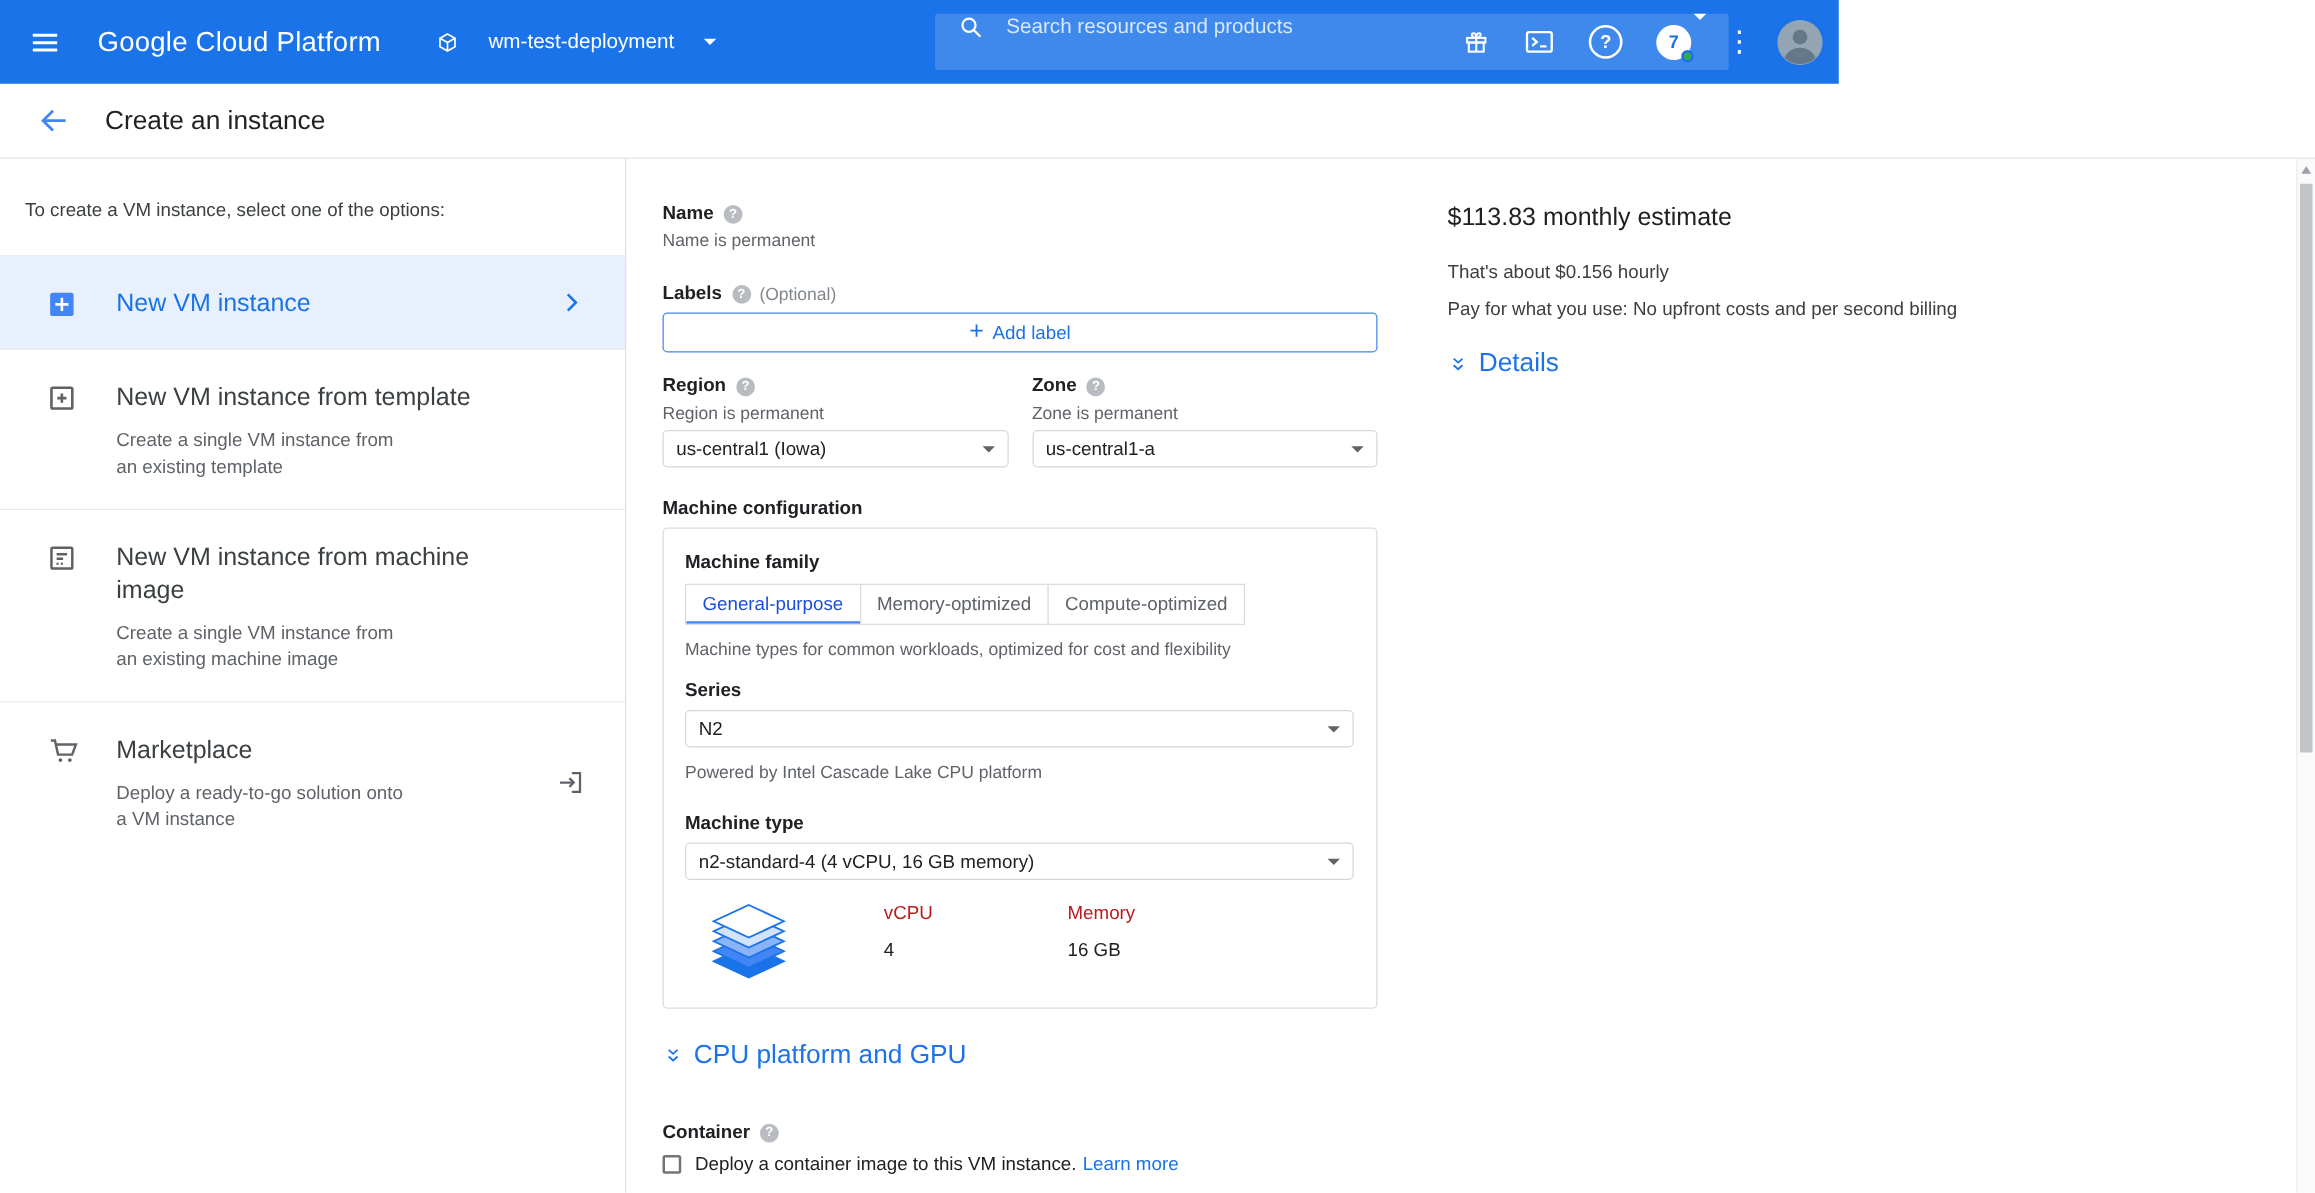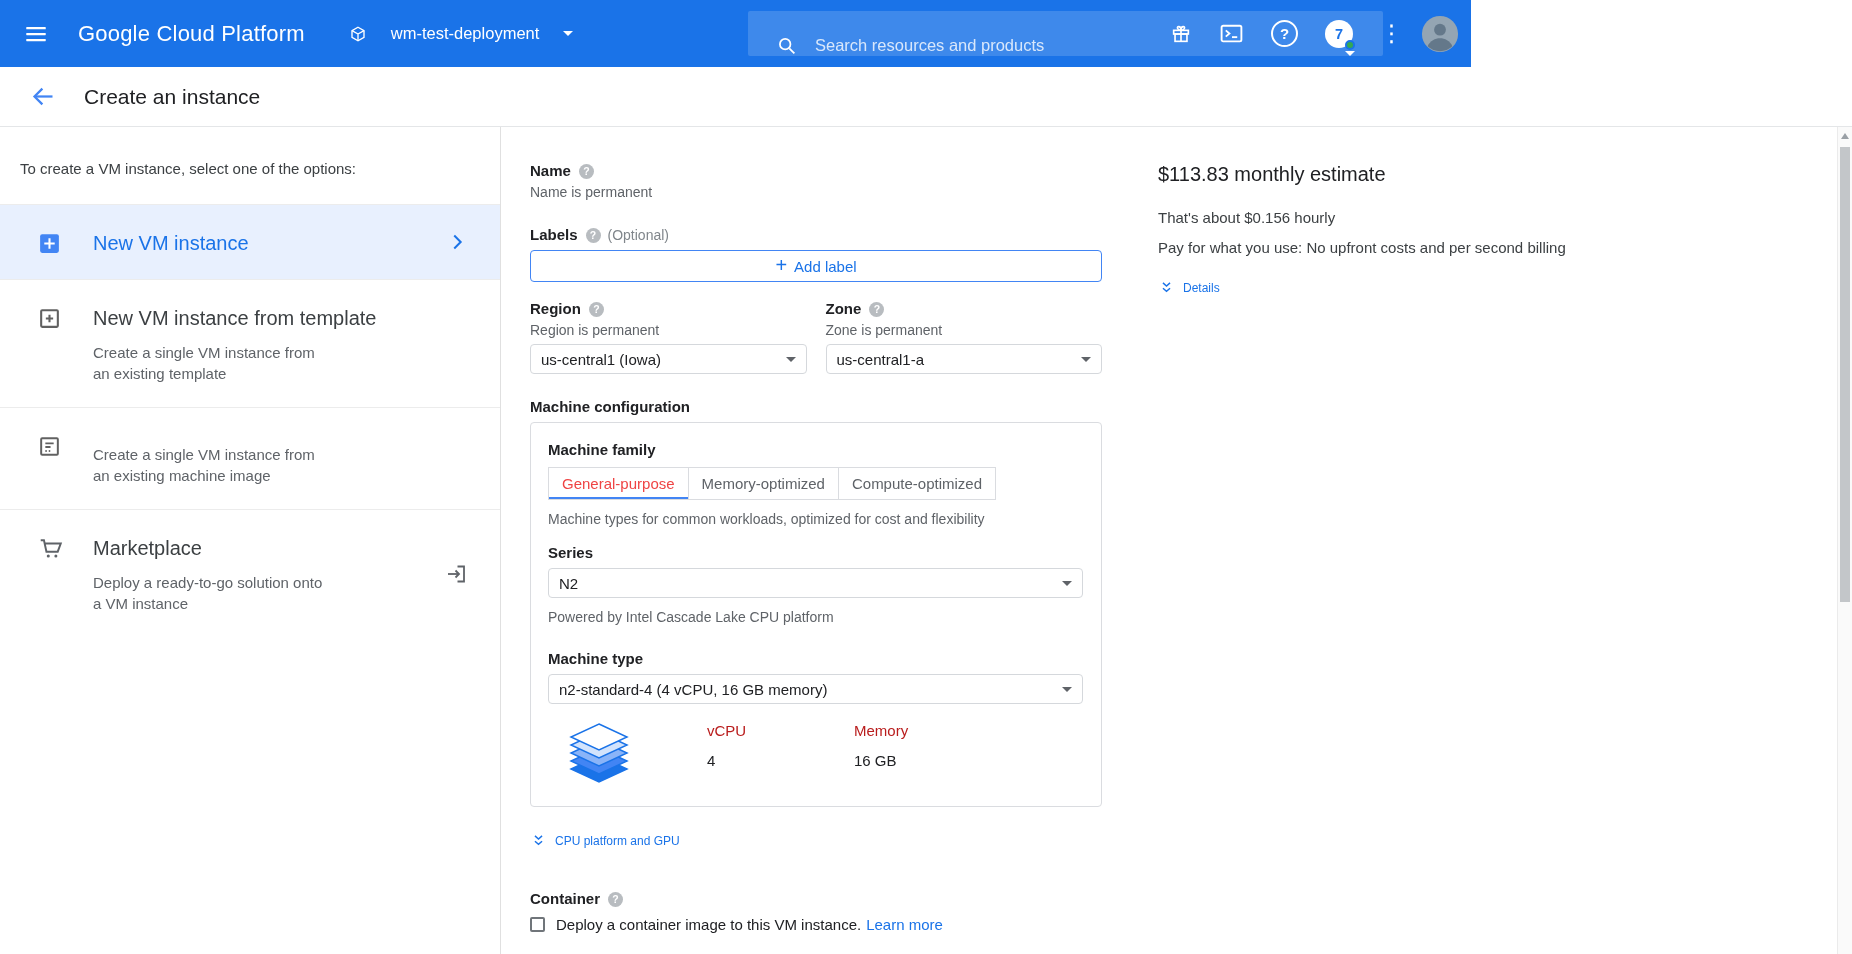--- a/index.html
+++ b/index.html
@@ -9,21 +9,21 @@
 
   
   .header{position:absolute;top:0;left:0;width:1471px;height:67px;background:#1a73e8;
     display:flex;align-items:center;z-index:10}
   .icon-btn{background:none;border:none;padding:0;cursor:pointer;display:flex;align-items:center;justify-content:center}
   .menu-btn{margin-left:22px;width:28px;height:28px}
   .brand{margin-left:28px;color:#fff;font-size:22px;letter-spacing:.2px;cursor:pointer;white-space:nowrap}
   .project-picker{margin-left:44px;display:flex;align-items:center;gap:24px;color:#fff;font-size:16.5px;cursor:pointer}
   .caret{width:0;height:0;border-left:5px solid transparent;border-right:5px solid transparent;border-top:5.5px solid #fff}
   .searchbar{position:absolute;left:748px;top:11px;width:635px;height:45px;background:rgba(255,255,255,.16);
-    border-radius:2px;display:flex;align-items:flex-end;padding:0 28px}
+    border-radius:2px;display:flex;align-items:flex-start;padding:0 18px}
   .searchbar input{flex:1;margin-left:16px;background:transparent;border:none;outline:none;color:#fff;font-size:16.5px;font-family:inherit}
   .searchbar input::placeholder{color:rgba(255,255,255,.8)}
   .header-right{position:absolute;right:12px;top:0;height:67px;display:flex;align-items:center;gap:27px}
   .header-help{width:27px;height:27px;border-radius:50%;border:2px solid #fff;color:#fff;font-size:15px;font-weight:700;
     display:flex;align-items:center;justify-content:center;cursor:pointer}
   .notif{width:28px;height:28px;border-radius:50%;background:#fff;color:#1a73e8;font-size:14.5px;font-weight:700;
     display:flex;align-items:center;justify-content:center;position:relative;cursor:pointer}
   .notif-dot{position:absolute;right:-2px;bottom:-2px;width:10px;height:10px;border-radius:50%;background:#34a853;border:2px solid #1a73e8}
   .dots{color:#fff;font-size:23px;width:14px;text-align:center;cursor:pointer;line-height:1}
   .avatar{width:38px;height:38px;border-radius:50%;overflow:hidden;cursor:pointer;display:flex}
@@ -64,32 +64,32 @@
   .rz-row{display:flex;gap:19px;margin-top:18px}
   .rz-col{flex:1;min-width:0}
   .select{position:relative;height:30px;border:1px solid #d5d8dc;border-radius:4px;background:#fff;display:flex;
     align-items:center;padding:0 30px 0 10px;font-size:15px;color:#202124;margin-top:6px;cursor:pointer;white-space:nowrap}
   .caret-gray{position:absolute;right:10px;width:0;height:0;border-left:5px solid transparent;border-right:5px solid transparent;border-top:5.5px solid #5f6368}
   .section-label{margin-top:24px}
   .config-box{margin-top:6px;border:1px solid #dadce0;border-radius:4px;padding:18px 18px 0 17px}
   .mf-tabs{display:flex;margin-top:8px}
   .mf-tab{border:1px solid #dadce0;margin-left:-1px;padding:7px 13px;font-size:15px;color:#5f6368;background:#fff;cursor:pointer}
   .mf-tab:first-child{margin-left:0}
-  .mf-tab.active{color:#ef4444;box-shadow:inset 0 -2px 0 #4285f4}
+  .mf-tab.active{color:#1d4ed8;box-shadow:inset 0 -2px 0 #4285f4}
   .family-desc{margin-top:11px;font-size:14px;color:#5f6368}
   .mt-series{margin-top:17px}
   .series-note{margin-top:11px;font-size:14px;color:#5f6368}
   .mt-type{margin-top:25px}
   .spec-row{display:flex;align-items:flex-start;padding:18px 0 22px 16px}
   .spec-icon{width:70px;display:flex}
   .spec-col{width:100px;margin-left:73px}
   .spec-col.second{margin-left:47px;width:130px}
   .spec-label{font-size:15px;color:#b91c1c}
   .spec-value{font-size:15px;color:#202124;margin-top:13px}
-  .expander{margin-top:25px;display:flex;align-items:center;gap:8px;color:#1a73e8;font-size:12px;cursor:pointer;width:max-content}
+  .expander{margin-top:25px;display:flex;align-items:center;gap:8px;color:#1a73e8;font-size:21px;cursor:pointer;width:max-content}
   .container-label{margin-top:41px}
   .check-row{margin-top:8px;display:flex;align-items:center;font-size:15px;color:#202124}
   .checkbox{width:15px;height:15px;border:2px solid #70757a;border-radius:2px;margin-right:11px;flex:none;cursor:pointer;background:#fff}
   .learn-more{color:#1a73e8;margin-left:5px;cursor:pointer}
 
   
   .estimate{position:absolute;top:127px;left:1158px;width:540px}
   .est-title{margin-top:36px;font-size:20px;color:#202124}
   .est-hourly{margin-top:23px;font-size:15px;color:#3c4043}
   .est-note{margin-top:13px;font-size:15px;color:#3c4043}
@@ -205,20 +205,22 @@
 
     <div class="option">
       <span class="opt-icon">
         <svg width="25" height="25" viewBox="0 0 24 24" fill="none" stroke="#616161" stroke-width="1.9">
             <rect x="4" y="4" width="16" height="16" rx="1"></rect>
             <path d="M8 9h8M8 12.5h5"></path>
             <circle cx="8.7" cy="16.3" r="0.9" fill="#616161" stroke="none"></circle>
             <circle cx="12" cy="16.3" r="0.9" fill="#616161" stroke="none"></circle>
           </svg>
       </span>
+      <div class="opt-title">New VM instance from machine
+image</div>
       <div class="opt-desc">Create a single VM instance from
 an existing machine image</div>
     </div>
 
     <div class="option" style="border-bottom:none">
       <span class="opt-icon">
         <svg width="28" height="26" viewBox="0 0 24 24" fill="none" stroke="#5f6368" stroke-width="1.8">
             <path d="M2.5 4h3l2.3 10.5h10.4l2.8-7.5H6.2"></path>
             <circle cx="9.5" cy="18.5" r="1.4" fill="#5f6368" stroke="none"></circle>
             <circle cx="16.5" cy="18.5" r="1.4" fill="#5f6368" stroke="none"></circle>

